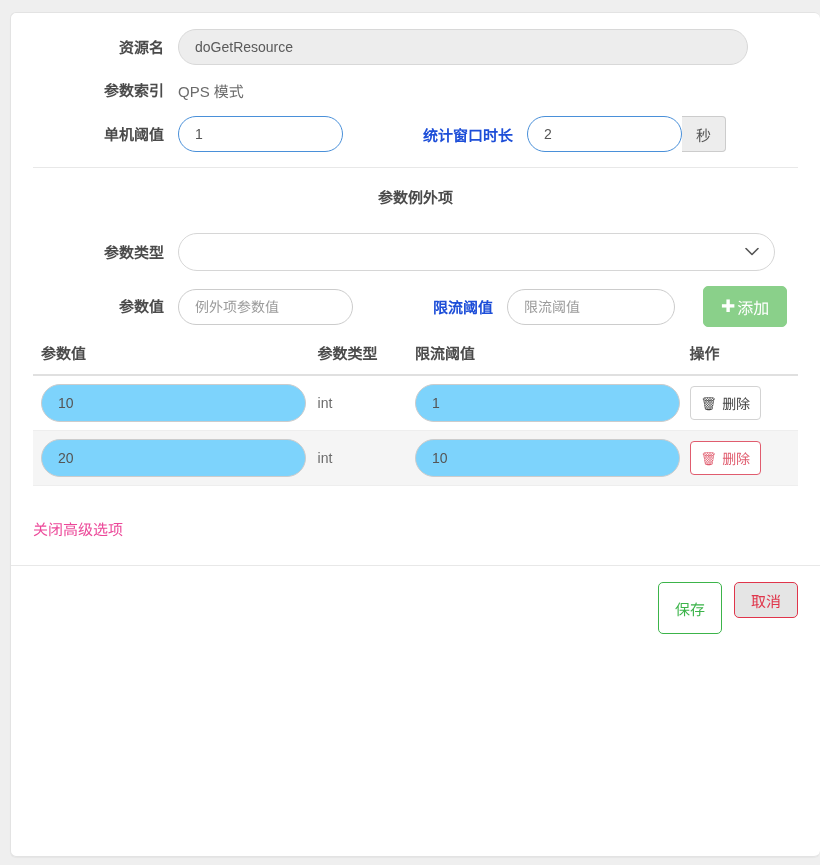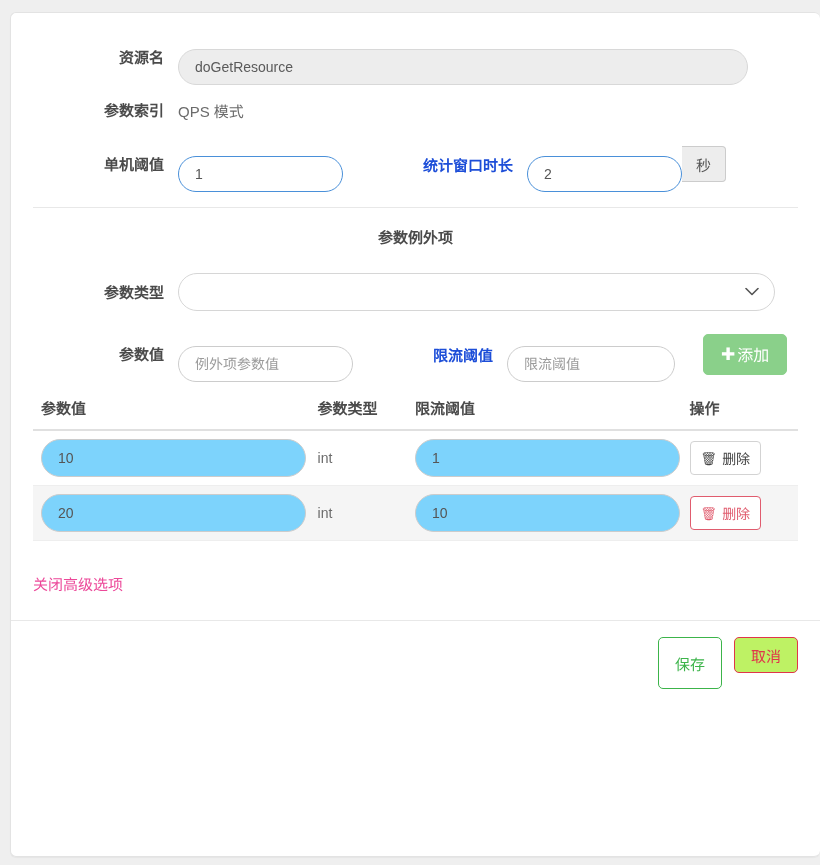--- a/index.html
+++ b/index.html
@@ -63,21 +63,20 @@
     border: 1px solid #ccc;
     border-radius: 18px;
     padding: 0 16px;
     font-family: "Liberation Sans", "DejaVu Sans", sans-serif;
     font-size: 14px;
     color: #555;
     background: #fff;
     outline: none;
     display: flex;
     align-items: center;
-    margin-top: 20px;
   }
   input.ctrl::placeholder { color: #9b9b9b; }
   input.ctrl.focused { border-color: #4a90d9; }
   input.ctrl.disabled {
     background: #ededed;
     border-color: #d8d8d8;
     color: #5a5a5a;
   }
 
   .w-res   { width: 570px; }
@@ -253,21 +252,21 @@
   .btn-save {
     background: #fff;
     border: 1px solid #3cb44a;
     color: #3cb44a;
     font-size: 15px;
     height: 52px;
     padding: 0 16px;
     border-radius: 5px;
   }
   .btn-cancel {
-    background: #bef264;
+    background: #e5e5e5;
     border: 1px solid #e0354b;
     color: #e0354b;
     font-size: 15px;
     height: 36px;
     padding: 0 16px;
     border-radius: 5px;
   }
 </style>
 </head>
 <body>

